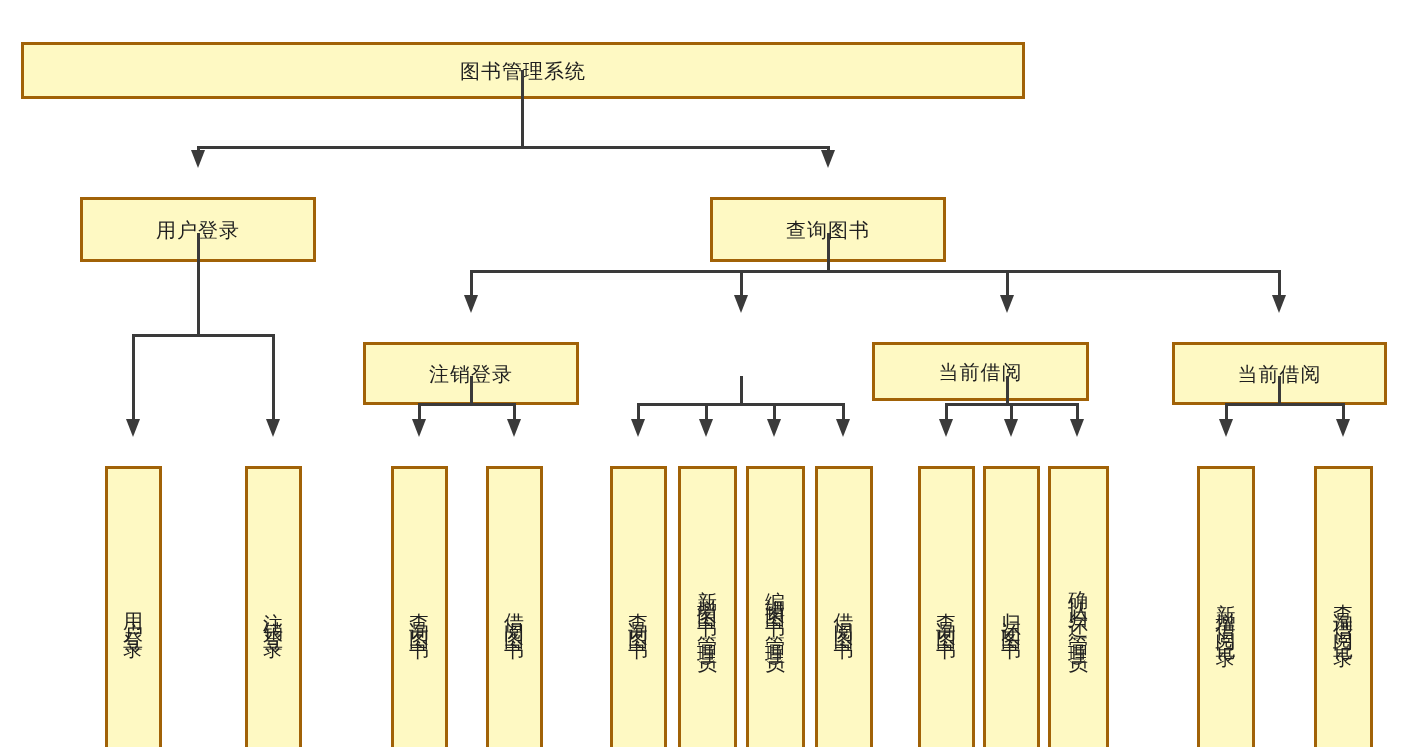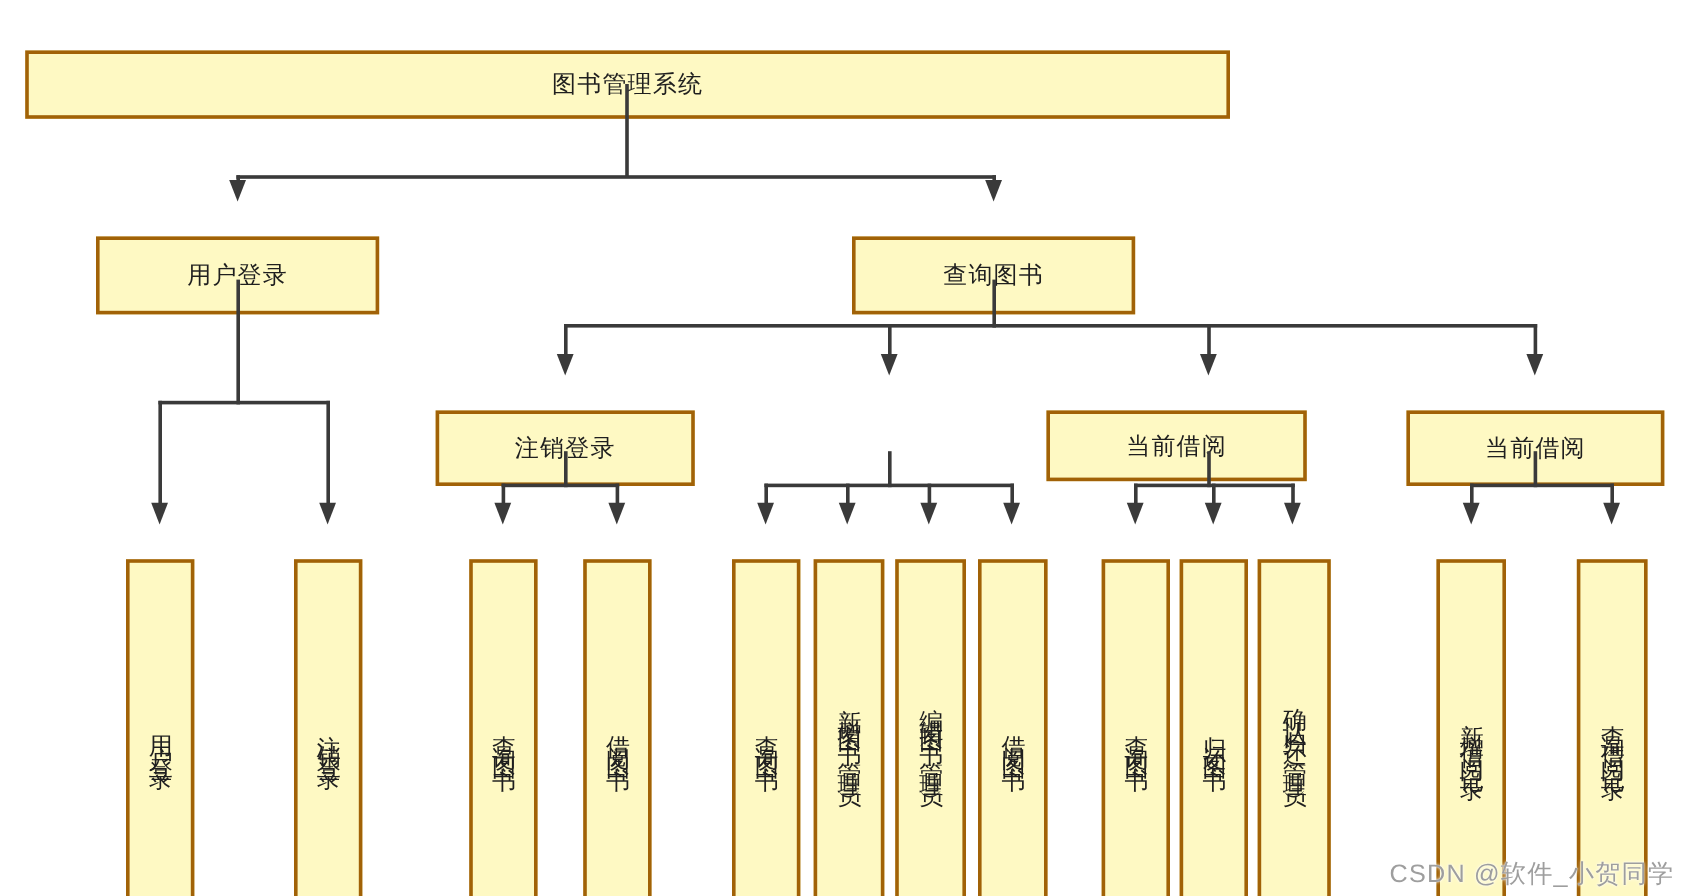--- a/index.html
+++ b/index.html
@@ -151,15 +151,14 @@
     <span class="lbl">确认归还（管理员）</span>
   </div>
 
   <div class="box leaf" style="left:1197px;top:437px;width:58px;height:298px">
     <span class="lbl">新增借阅记录</span>
   </div>
   <div class="box leaf" style="left:1314px;top:437px;width:59px;height:298px">
     <span class="lbl">查询借阅记录</span>
   </div>
 
-  <div class="watermark">CSDN @软件_小贺同学</div>
 
 </div>
 
 </body></html>

